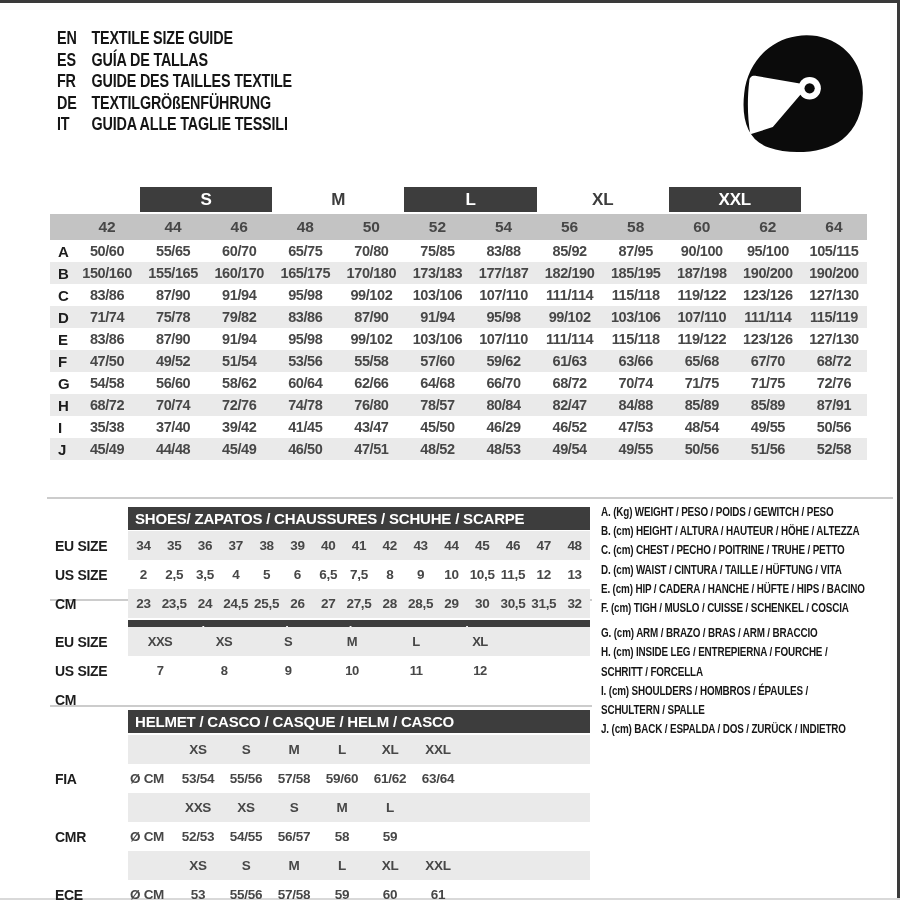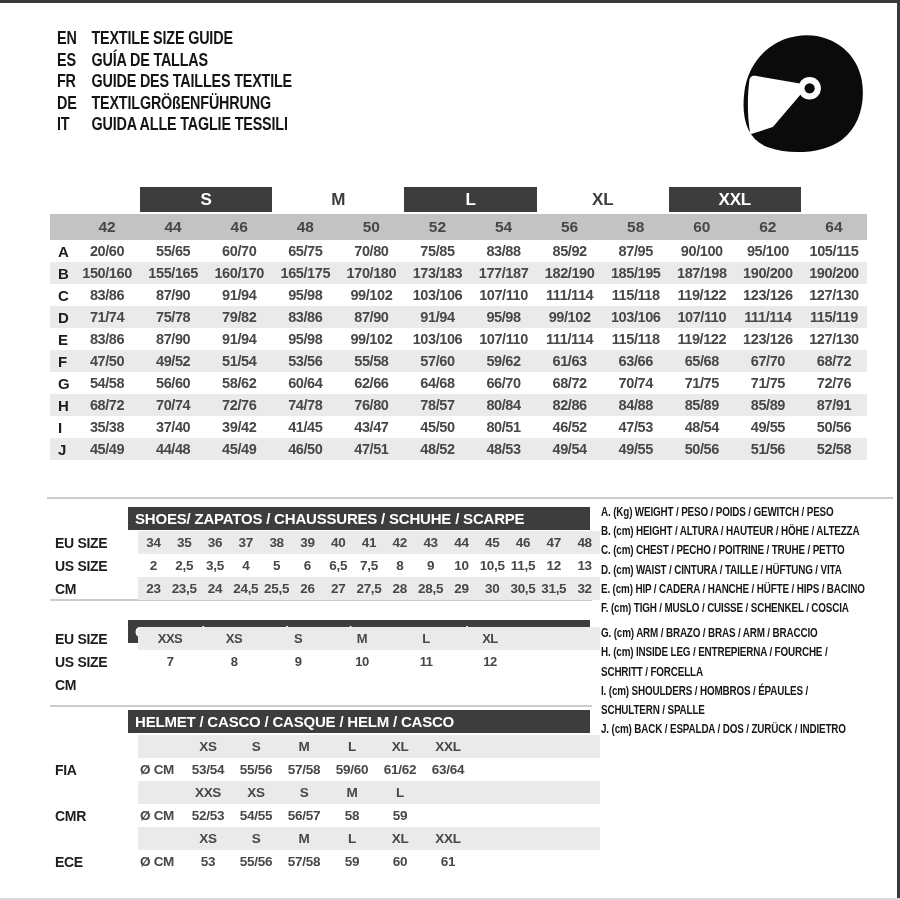--- a/index.html
+++ b/index.html
@@ -44,23 +44,23 @@
     font-weight:bold;font-size:15px;letter-spacing:-0.2px;white-space:nowrap;}
   #shoes-bar{top:507px;}
   #gloves-bar{top:620px;}
   #helmet-bar{top:710px;}
 
   
   .sec-rows{position:absolute;left:55px;}
   #shoes-rows{top:531px;}
   #gloves-rows{top:627px;}
   #helmet-rows{top:735px;}
-  .sec-row{display:flex;height:23px;align-items:stretch;}
+  .sec-row{display:flex;height:29px;align-items:stretch;}
   .sec-label{width:73px;flex:none;display:flex;align-items:center;font-weight:bold;font-size:14px;color:#1d1d1d;letter-spacing:-0.3px;}
-  .sec-data{width:462px;flex:none;display:grid;align-items:center;margin-left:10px;}
+  .sec-data{width:462px;flex:none;display:grid;align-items:center;}
   .sec-row.stripe .sec-data{background:#eaeaea;}
   .sec-cell{text-align:center;font-weight:bold;font-size:13.5px;color:#474747;letter-spacing:-0.3px;white-space:nowrap;}
   .shoes-grid{grid-template-columns:repeat(15,1fr);}
   .gloves-grid{grid-template-columns:repeat(6,64px);}
   .gloves-grid .sec-cell{font-size:13px;letter-spacing:-0.5px;}
   .helmet-grid{grid-template-columns:46px repeat(6,48px);}
   .helmet-grid .unit-cell{text-align:left;padding-left:2px;}
 
   
   .legend{position:absolute;left:601px;top:502px;width:400px;transform:scaleX(0.73);transform-origin:0 0;}
@@ -124,21 +124,21 @@
       <div class="mt-band-cell">54</div>
       <div class="mt-band-cell">56</div>
       <div class="mt-band-cell">58</div>
       <div class="mt-band-cell">60</div>
       <div class="mt-band-cell">62</div>
       <div class="mt-band-cell">64</div>
     </div>
   <div id="mt-body">
       <div class="mt-grid mt-row">
         <div class="mt-letter">A</div>
-        <div class="mt-cell">20/60</div>
+        <div class="mt-cell">50/60</div>
         <div class="mt-cell">55/65</div>
         <div class="mt-cell">60/70</div>
         <div class="mt-cell">65/75</div>
         <div class="mt-cell">70/80</div>
         <div class="mt-cell">75/85</div>
         <div class="mt-cell">83/88</div>
         <div class="mt-cell">85/92</div>
         <div class="mt-cell">87/95</div>
         <div class="mt-cell">90/100</div>
         <div class="mt-cell">95/100</div>
@@ -236,35 +236,35 @@
       </div>
       <div class="mt-grid mt-row stripe">
         <div class="mt-letter">H</div>
         <div class="mt-cell">68/72</div>
         <div class="mt-cell">70/74</div>
         <div class="mt-cell">72/76</div>
         <div class="mt-cell">74/78</div>
         <div class="mt-cell">76/80</div>
         <div class="mt-cell">78/57</div>
         <div class="mt-cell">80/84</div>
-        <div class="mt-cell">82/86</div>
+        <div class="mt-cell">82/47</div>
         <div class="mt-cell">84/88</div>
         <div class="mt-cell">85/89</div>
         <div class="mt-cell">85/89</div>
         <div class="mt-cell">87/91</div>
       </div>
       <div class="mt-grid mt-row">
         <div class="mt-letter">I</div>
         <div class="mt-cell">35/38</div>
         <div class="mt-cell">37/40</div>
         <div class="mt-cell">39/42</div>
         <div class="mt-cell">41/45</div>
         <div class="mt-cell">43/47</div>
         <div class="mt-cell">45/50</div>
-        <div class="mt-cell">80/51</div>
+        <div class="mt-cell">46/29</div>
         <div class="mt-cell">46/52</div>
         <div class="mt-cell">47/53</div>
         <div class="mt-cell">48/54</div>
         <div class="mt-cell">49/55</div>
         <div class="mt-cell">50/56</div>
       </div>
       <div class="mt-grid mt-row stripe">
         <div class="mt-letter">J</div>
         <div class="mt-cell">45/49</div>
         <div class="mt-cell">44/48</div>

